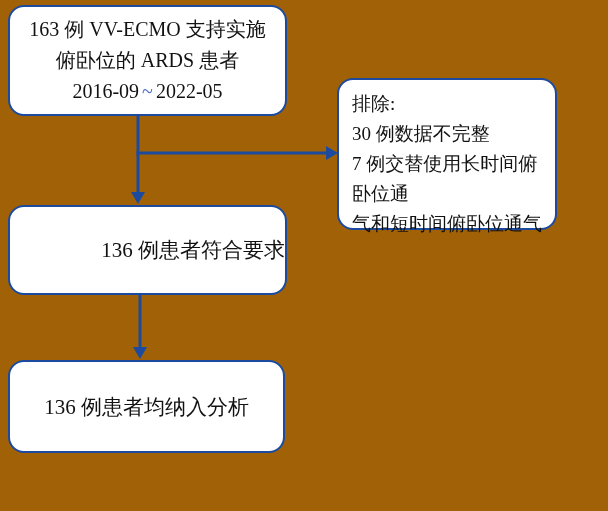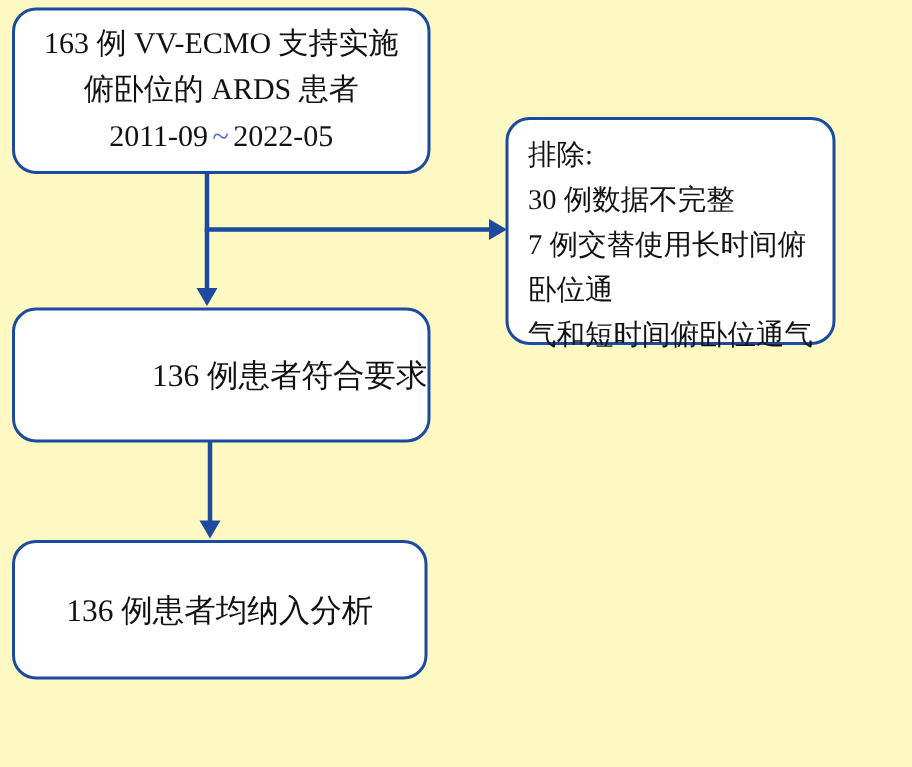--- a/index.html
+++ b/index.html
@@ -5,21 +5,21 @@
   :root{
     --blue:#1b4a9e;
     --ink:#121212;
   }
   *{box-sizing:border-box;margin:0;padding:0;}
   html,body{background:#ffffff;}
   .canvas{
     position:relative;
     width:608px;
     height:511px;
-    background:#fef9c3;
+    background:#a16207;
     font-family:"Liberation Serif","DejaVu Serif",serif;
     color:var(--ink);
     overflow:hidden;
     padding-left:23px;
   }
   .box{
     position:absolute;
     border:2.5px solid var(--blue);
     border-radius:16px;
     background:#ffffff;
@@ -80,21 +80,21 @@
     <g>
       <line x1="140" y1="294" x2="140" y2="349"></line>
       <polygon points="133,347 147,347 140,359"></polygon>
     </g>
   </svg>
 
   <div class="box box-top">
     <div>163 例 VV-ECMO 支持实施</div>
     <div>俯卧位的 ARDS 患者</div>
     <div>
-      <span>2011-09</span><span class="tilde">~</span><span>2022-05</span>
+      <span>2016-09</span><span class="tilde">~</span><span>2022-05</span>
     </div>
   </div>
 
   <div class="box box-exclusion">
     <div>排除:</div>
     <div>30 例数据不完整</div>
     <div>7 例交替使用长时间俯卧位通</div>
     <div>气和短时间俯卧位通气</div>
   </div>
 

